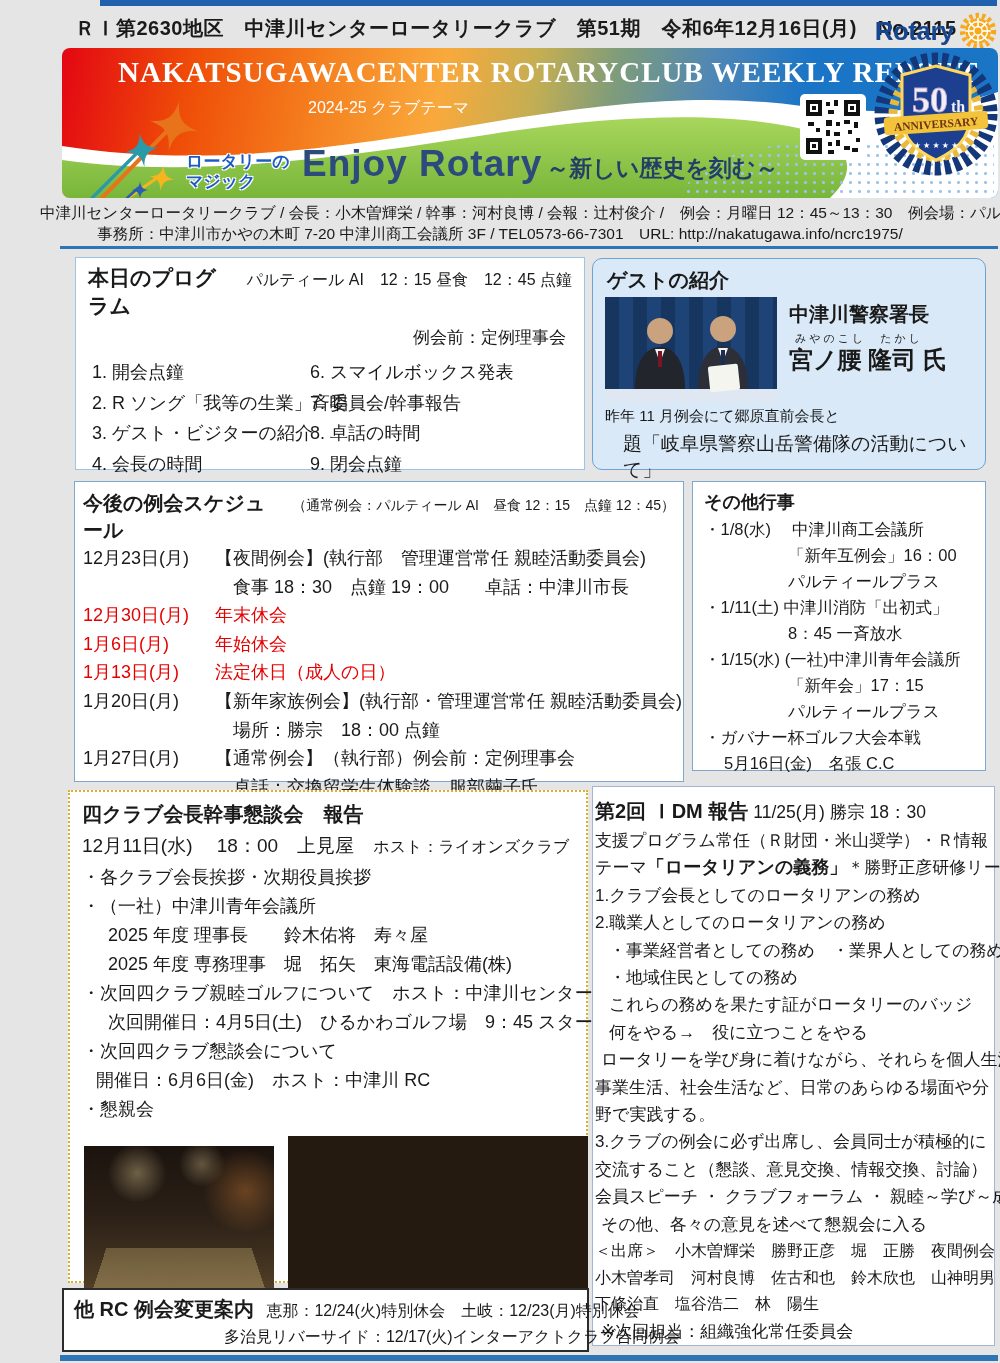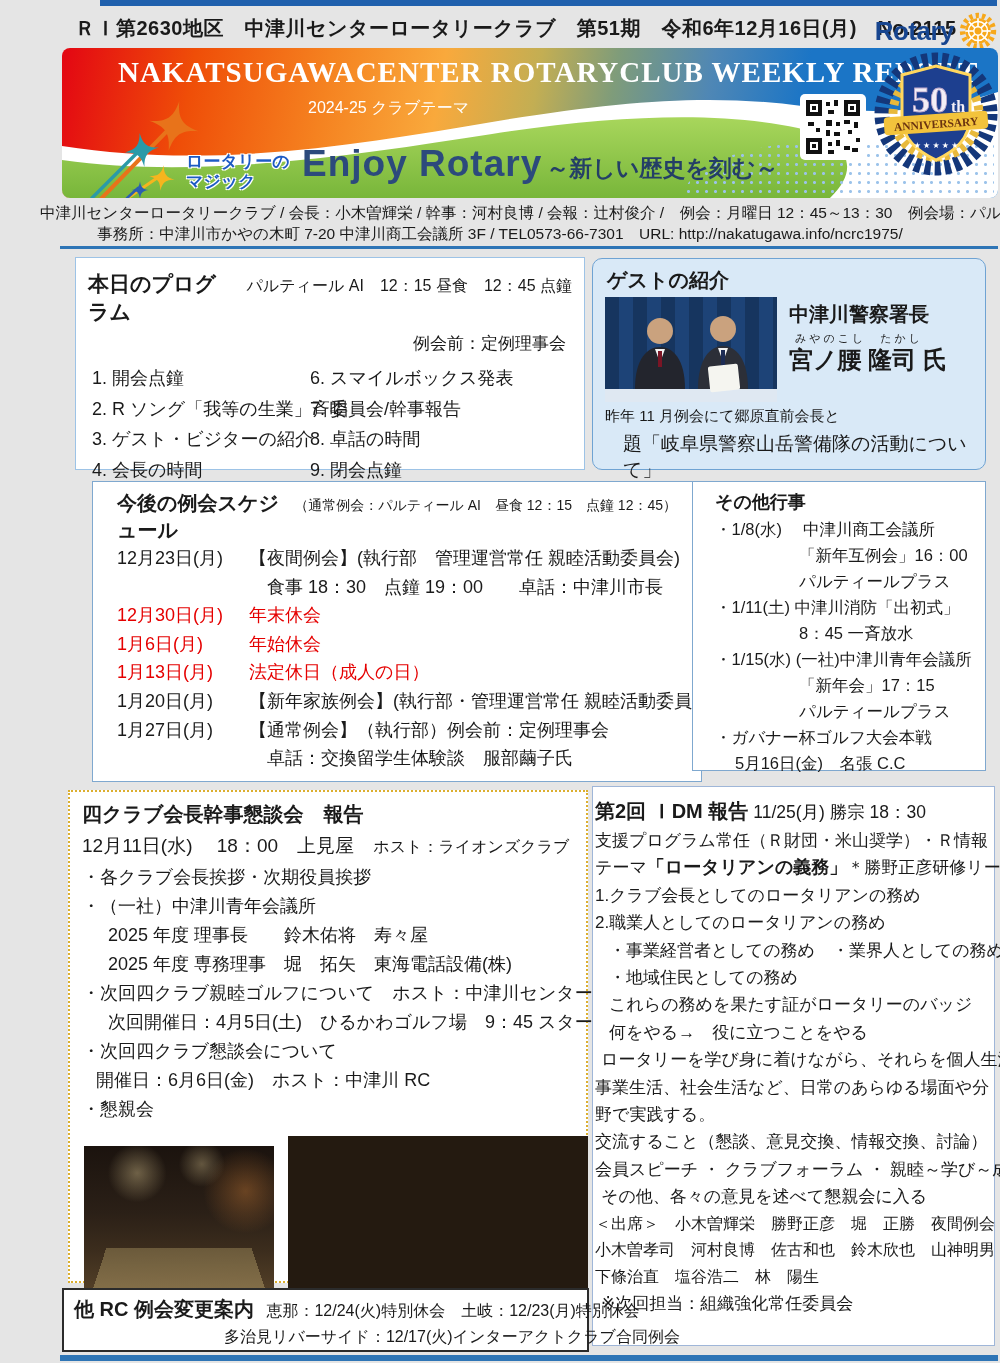--- a/index.html
+++ b/index.html
@@ -35,21 +35,21 @@
   
   .club-info{position:absolute;left:40px;top:202px;width:920px;text-align:center;}
   .club-info div{font-size:15.5px;line-height:21px;white-space:nowrap;}
   .divider{position:absolute;left:60px;top:246px;width:938px;height:3px;background:#2e75b6;}
   .bottombar{position:absolute;left:60px;top:1355px;width:938px;height:6px;background:#2e75b6;}
 
   
   .box{position:absolute;background:#fff;box-sizing:border-box;}
 
   
-  .program{left:75px;top:257px;width:510px;height:213px;border:1px solid #9dc3e6;padding:12px 12px;}
+  .program{left:75px;top:257px;width:510px;height:213px;border:1px solid #9dc3e6;padding:6px 12px;}
   .program-head{display:flex;align-items:baseline;}
   .program-title{font-size:21px;font-weight:800;}
   .program-venue{font-size:16px;margin-left:16px;white-space:nowrap;}
   .program-pre{text-align:right;font-size:17px;margin:6px 6px 4px 0;}
   .prog-cols{position:relative;height:160px;}
   .prog-col{position:absolute;top:4px;}
   .prog-col.l{left:4px;}
   .prog-col.r{left:222px;}
   .prog-item{font-size:18px;line-height:30.5px;white-space:nowrap;}
 
@@ -58,31 +58,31 @@
   .guest-title{font-size:20px;font-weight:800;}
   .guest-photo{position:absolute;left:12px;top:38px;width:172px;height:105px;overflow:hidden;
     background:repeating-linear-gradient(90deg,#16355f 0 14px,#1d4377 14px 28px);}
   .guest-role{position:absolute;left:196px;top:42px;font-size:20px;font-weight:800;}
   .guest-kana{position:absolute;left:202px;top:72px;font-size:11px;letter-spacing:3px;}
   .guest-name{position:absolute;left:196px;top:85px;font-size:24px;font-weight:800;}
   .guest-cap{position:absolute;left:12px;top:148px;font-size:15px;}
   .guest-topic{position:absolute;left:30px;top:172px;font-size:19px;}
 
   
-  .schedule{left:92px;top:481px;width:610px;height:301px;border:1px solid #7fa8cf;padding:8px 24px;}
+  .schedule{left:74px;top:481px;width:610px;height:301px;border:1px solid #7fa8cf;padding:8px 8px;}
   .sched-head{display:flex;align-items:baseline;}
   .sched-title{font-size:20px;font-weight:800;}
   .sched-note{font-size:14px;margin-left:10px;white-space:nowrap;}
   .s-row{display:flex;font-size:18px;line-height:28.6px;white-space:nowrap;}
   .s-date{width:132px;flex:none;}
   .s-row.red{color:#e50000;}
   .s-row.ind .s-text{padding-left:18px;}
 
   
-  .events{left:692px;top:481px;width:294px;height:290px;border:1px solid #7fa8cf;padding:6px 22px;}
+  .events{left:692px;top:481px;width:294px;height:290px;border:1px solid #7fa8cf;padding:6px 11px;}
   .ev-title{font-size:18px;font-weight:800;line-height:28px;}
   .ev-line{font-size:16.5px;line-height:26px;white-space:nowrap;}
   .ev-line.ind{padding-left:84px;}
   .ev-line.ind2{padding-left:20px;}
 
   
   .fourclub{left:68px;top:790px;width:520px;height:493px;border:2px dotted #dcaf2f;padding:6px 12px;}
   .fc-title{font-size:20px;font-weight:800;line-height:32px;}
   .fc-when{font-size:19px;line-height:32px;}
   .fc-host{font-size:16px;margin-left:14px;}
@@ -323,20 +323,21 @@
     <div class="s-row red">
         <span class="s-date">1月13日(月)</span>
         <span class="s-text">法定休日（成人の日）</span>
       </div>
     <div class="s-row">
         <span class="s-date">1月20日(月)</span>
         <span class="s-text">【新年家族例会】(執行部・管理運営常任 親睦活動委員会)</span>
       </div>
     <div class="s-row ind">
         <span class="s-date"></span>
+        <span class="s-text">場所：勝宗　18：00 点鐘</span>
       </div>
     <div class="s-row">
         <span class="s-date">1月27日(月)</span>
         <span class="s-text">【通常例会】（執行部）例会前：定例理事会</span>
       </div>
     <div class="s-row ind">
         <span class="s-date"></span>
         <span class="s-text">卓話：交換留学生体験談　服部繭子氏</span>
       </div>
   </div>
@@ -387,20 +388,21 @@
     </div>
     <div class="idm-line">1.クラブ会長としてのロータリアンの務め</div>
     <div class="idm-line">2.職業人としてのロータリアンの務め</div>
     <div class="idm-line ind1">・事業経営者としての務め　・業界人としての務め</div>
     <div class="idm-line ind1">・地域住民としての務め</div>
     <div class="idm-line ind1">これらの務めを果たす証がロータリーのバッジ</div>
     <div class="idm-line ind1">何をやる→　役に立つことをやる</div>
     <div class="idm-line half">ロータリーを学び身に着けながら、それらを個人生活、</div>
     <div class="idm-line">事業生活、社会生活など、日常のあらゆる場面や分</div>
     <div class="idm-line">野で実践する。</div>
+    <div class="idm-line">3.クラブの例会に必ず出席し、会員同士が積極的に</div>
     <div class="idm-line">交流すること（懇談、意見交換、情報交換、討論）</div>
     <div class="idm-line">会員スピーチ ・ クラブフォーラム ・ 親睦～学び～成長</div>
     <div class="idm-line half">その他、各々の意見を述べて懇親会に入る</div>
     <div class="idm-att">＜出席＞　小木曽輝栄　勝野正彦　堀　正勝　夜間例会</div>
     <div class="idm-att">小木曽孝司　河村良博　佐古和也　鈴木欣也　山神明男</div>
     <div class="idm-att">下條治直　塩谷浩二　林　陽生</div>
     <div class="idm-line half">※次回担当：組織強化常任委員会</div>
   </div>
 
   <div class="box otherrc">

